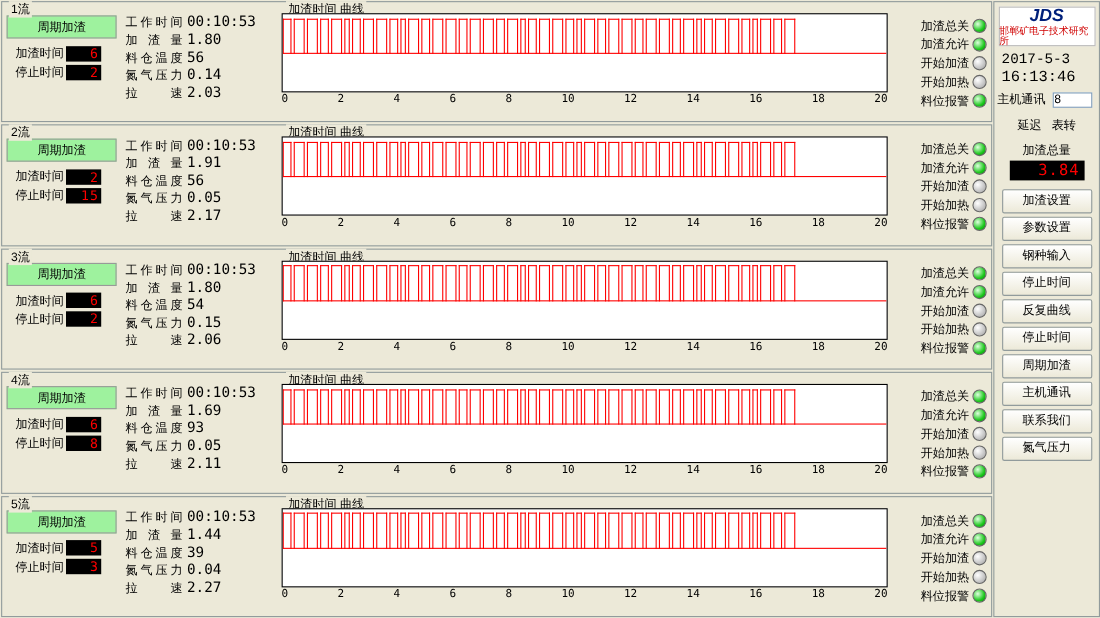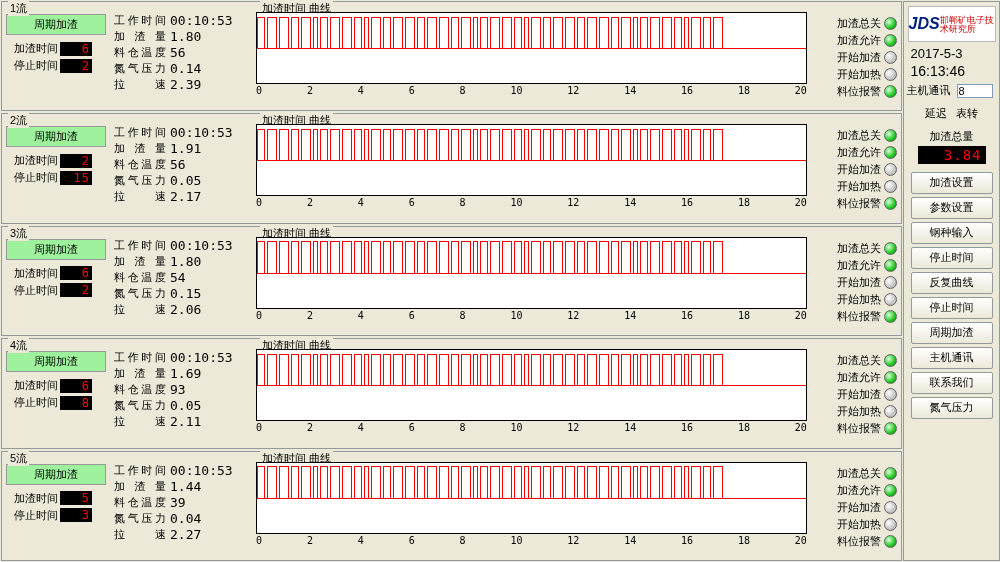--- a/index.html
+++ b/index.html
@@ -40,26 +40,26 @@
     font-family:monospace;padding:1px 0 0 0;}
   
   .lights{flex:0 0 82px;padding:12px 4px 0 2px;}
   .light-row{display:flex;align-items:center;margin:2px 0;font-size:11px;}
   .light-row .ll{flex:1 1 auto;text-align:right;padding-right:3px;}
   .lamp{width:11px;height:11px;border-radius:50%;border:1px solid #666;
     background:radial-gradient(circle at 35% 35%,#fff,#bbb 70%);}
   .lamp.on{background:radial-gradient(circle at 35% 35%,#dfffdf,#1cc81c 60%,#0a800a);}
   
   .logo{width:86px;height:34px;margin:4px auto 2px;border:1px solid #bbb;
-    background:#fff;display:flex;align-items:center;
+    background:#fff;display:flex;flex-direction:column;align-items:center;
     justify-content:center;}
   .logo .jds{font-family:Arial,sans-serif;font-weight:bold;font-size:16px;
     font-style:italic;color:#00207a;line-height:1;}
   .logo .sub{color:#d00000;font-size:9px;line-height:1;margin-top:1px;}
-  .right .date,.right .time{font-family:Liberation Sans, sans-serif;font-size:13px;width:86px;
+  .right .date,.right .time{font-family:Liberation Mono, monospace;font-size:13px;width:86px;
     text-align:left;margin:2px 0 0 4px;}
   .right .time{font-size:14px;}
   .field-row{display:flex;align-items:center;width:90px;margin:4px 2px;font-size:11px;}
   .field-row .lbl{flex:0 0 50px;}
   .field-row input{width:32px;border:1px solid #7f9db9;font-size:11px;padding:0 1px;}
   .select{width:86px;border:1px solid #7f9db9;background:#fff;font-size:11px;
     height:17px;margin:2px 0;}
   .linkpair{font-size:11px;margin:4px 0 2px;}
   .total-lbl{font-size:11px;margin-top:6px;}
   .total-lcd{background:#000;color:#f00;font-family:monospace;font-size:14px;
@@ -98,21 +98,21 @@
           <div class="row">
             <span class="l">料仓温度</span>
             <span class="v">56</span>
           </div>
           <div class="row">
             <span class="l">氮气压力</span>
             <span class="v">0.14</span>
           </div>
           <div class="row">
             <span class="l">拉    速</span>
-            <span class="v">2.39</span>
+            <span class="v">2.03</span>
           </div>
         </div>
     <div class="chartwrap">
       <span class="chart-title">加渣时间 曲线</span>
       <div class="plot">
         <div class="baseline"></div>
         <div class="pulses" style="width:56.50000000000001%">
               <span style="width:6px"></span>
               <span style="width:8px"></span>
               <span style="width:8px"></span>

